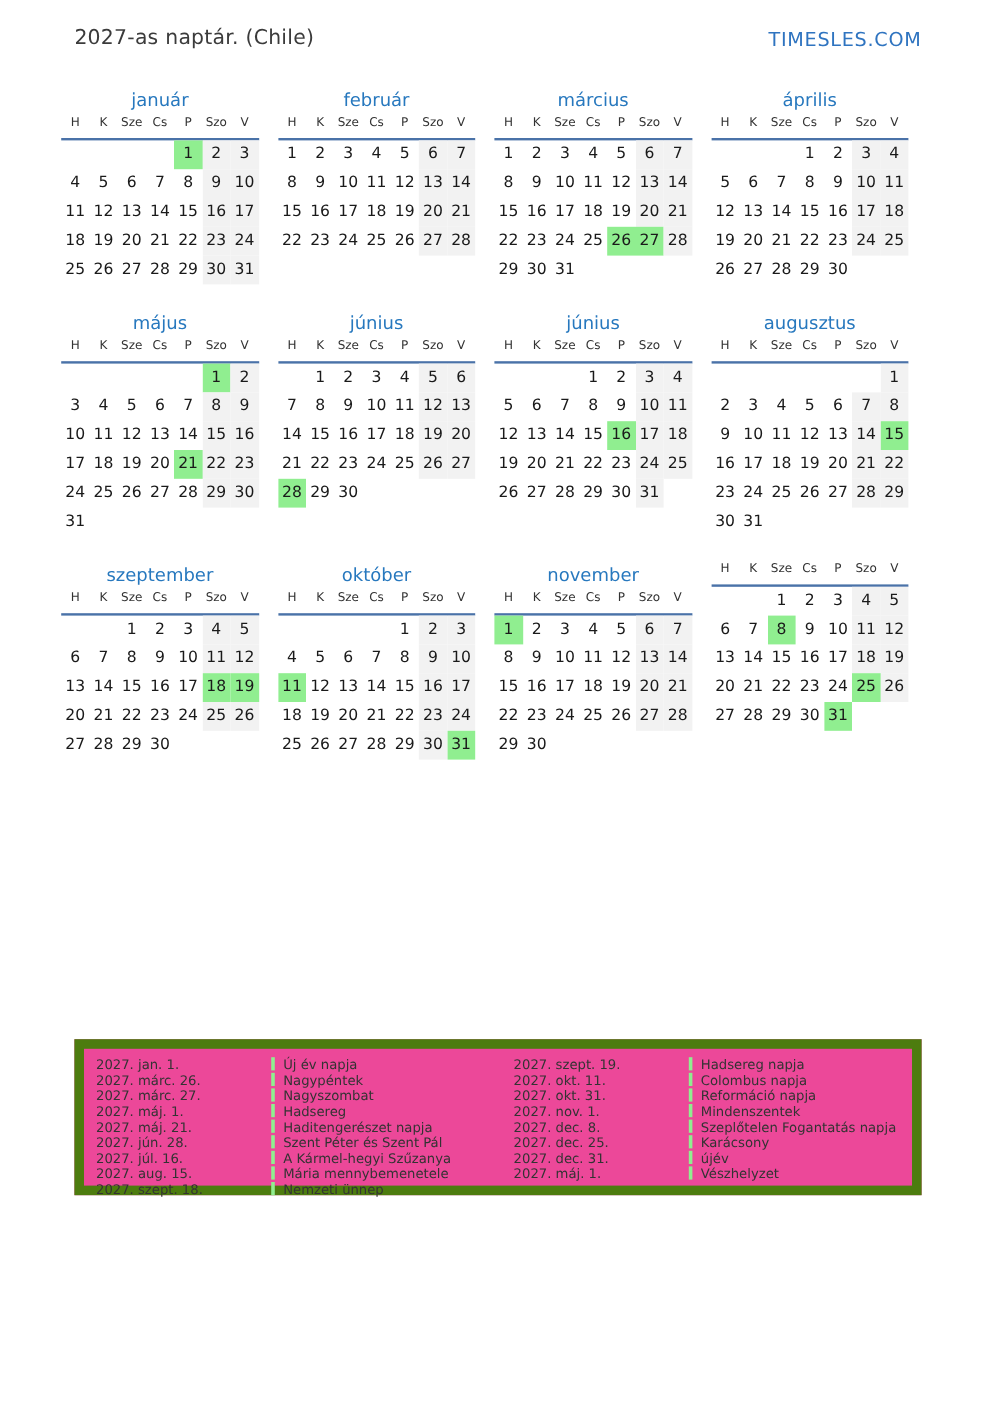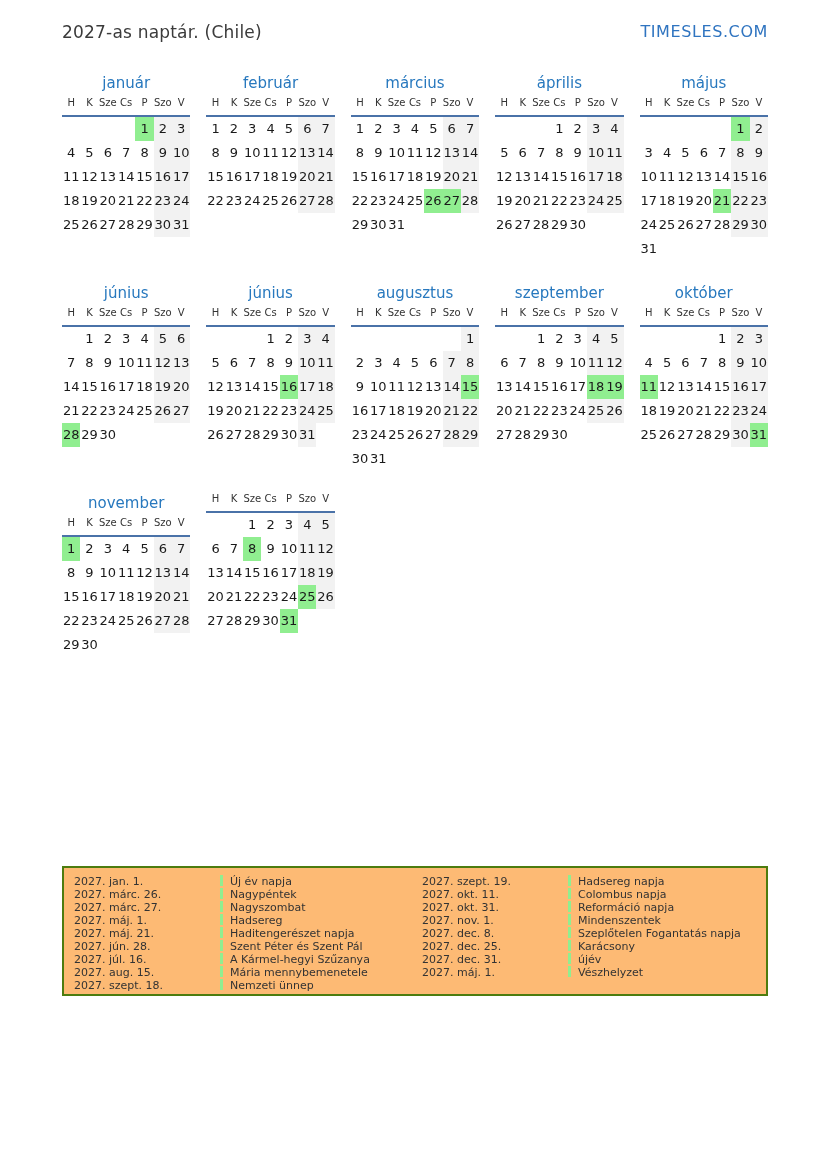--- a/index.html
+++ b/index.html
@@ -12,41 +12,41 @@
     font-family: "DejaVu Sans", sans-serif;
     overflow: hidden;
   }
   .header {
     position: absolute;
     top: 22px;
     left: 62px;
     right: 59px;
     display: flex;
     justify-content: space-between;
-    align-items: flex-start;
+    align-items: center;
   }
   .page-title {
     font-size: 17px;
     color: #3b3b3b;
     letter-spacing: 0.2px;
   }
   .site-link {
     font-size: 16px;
     color: #2f74c0;
     letter-spacing: 0.6px;
     text-decoration: none;
     cursor: pointer;
   }
   .months-grid {
     position: absolute;
     top: 73px;
-    left: 62px;
+    left: 51px;
     width: 706px;
     display: grid;
-    grid-template-columns: repeat(5, 1fr);
+    grid-template-columns: repeat(4, 1fr);
     column-gap: 16px;
     row-gap: 22px;
     align-items: start;
   }
   .month-title {
     text-align: center;
     color: #2778be;
     font-size: 15px;
     height: 24px;
     line-height: 20px;
@@ -75,22 +75,22 @@
     color: #1a1a1a;
   }
   .weekend { background: #f2f2f2; }
   .holiday { background: #90ee90; }
   .legend {
     position: absolute;
     top: 866px;
     left: 62px;
     width: 706px;
     height: 130px;
-    border: 2px solid #4d7c0f;
-    background: #fdba74;
+    border: 8px solid #4d7c0f;
+    background: #ec4899;
     padding: 7px 10px;
     display: grid;
     grid-template-columns: 348px 1fr;
   }
   .legend-col {
     display: grid;
     grid-template-columns: 146px 1fr;
     align-content: start;
   }
   .legend-col > div {

